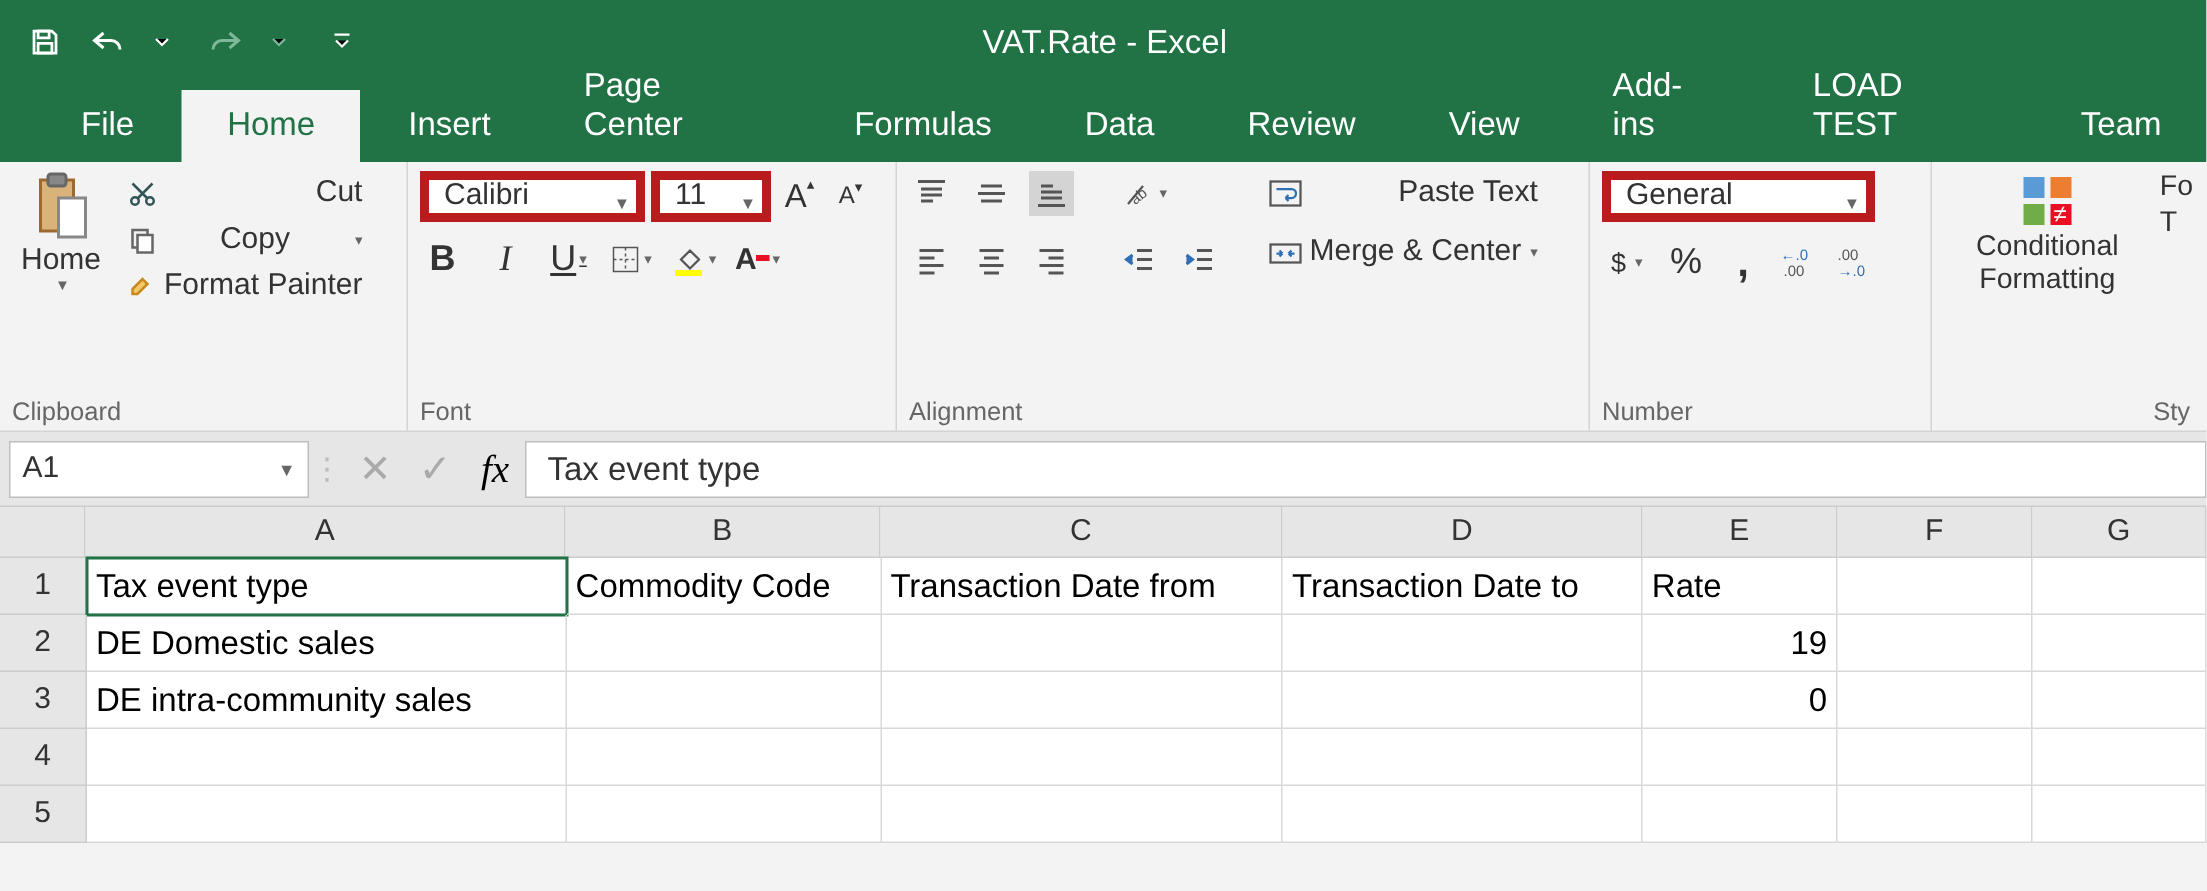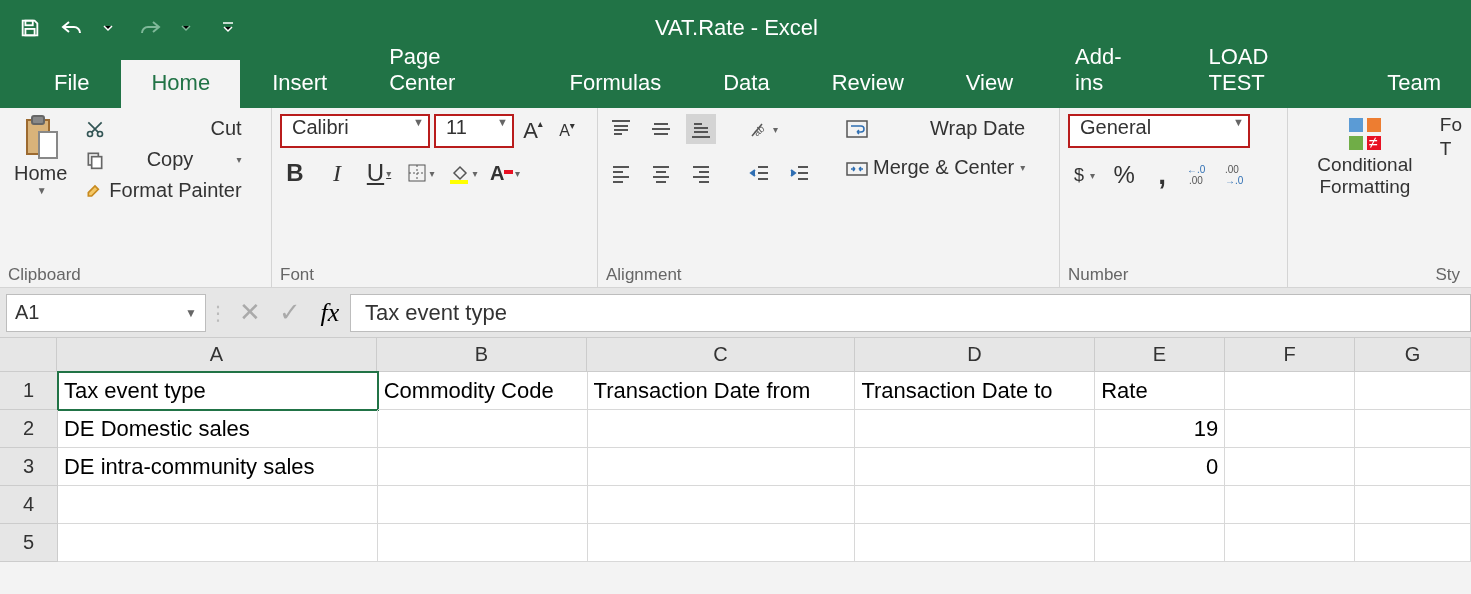--- a/index.html
+++ b/index.html
@@ -26,21 +26,21 @@
 .rgroup-label { color: #666; font-size: 17px; padding-top: 4px; position: relative; }
 
 .btn { display: flex; align-items: center; gap: 4px; padding: 3px 6px; font-size: 20px; color: #333; cursor: pointer; white-space: nowrap; justify-content: space-between; }
 .btn.small { font-size: 18px; }
 .vstack { display: flex; flex-direction: column; gap: 2px; }
 .hstack { display: flex; flex-direction: row; gap: 4px; align-items: center; }
 
 .paste-big { display: flex; flex-direction: column; align-items: center; font-size: 20px; padding: 0 6px 4px; cursor: pointer; }
 .dd-caret { font-size: 10px; color: #666; margin-left: 2px; }
 
-.combo { border: 2px solid #b91c1c; background: #fff; height: 34px; display: flex; align-items: flex-start; padding: 0 4px 0 10px; font-size: 20px; }
+.combo { border: 6px solid #b91c1c; background: #fff; height: 34px; display: flex; align-items: flex-end; padding: 0 4px 0 10px; font-size: 20px; }
 .combo .caret { margin-left: auto; font-size: 11px; color:#666; }
 
 .icon-btn { width: 30px; height: 30px; display: inline-flex; align-items: center; justify-content: center; cursor: pointer; }
 
 
 .formulabar { height: 50px; background: #e6e6e6; border-bottom: 1px solid #ccc; display: flex; align-items: center; }
 .namebox { width: 200px; height: 38px; background: #fff; border: 1px solid #bdbdbd; margin: 0 0 0 6px; display: flex; align-items: center; padding: 0 8px; font-size: 20px; }
 .namebox .caret { margin-left: auto; font-size: 12px; color:#666; }
 .fb-sep { width: 24px; text-align:center; color:#bbb; font-size:20px; }
 .fb-btn { width: 40px; text-align:center; color:#000000; font-size:26px; cursor:pointer; }
@@ -285,21 +285,21 @@
             </span>
         </div>
       </div>
       <div style="border-left:1px solid #d4d4d4;margin:0 6px"></div>
       <div class="vstack" style="gap:10px">
         <div class="btn">
           <svg width="24" height="22" stroke="#555" stroke-width="1.5" fill="none">
               <rect x="2" y="3" width="20" height="16"></rect>
               <path d="M6 8h10a3 3 0 010 6h-4m0 0l2-2m-2 2l2 2" stroke="#2f6fb3"></path>
             </svg>
-          <span>Wrap Date</span>
+          <span>Paste Text</span>
         </div>
         <div class="btn">
           <svg width="24" height="22" stroke="#555" stroke-width="1.5" fill="none">
               <rect x="2" y="6" width="20" height="12"></rect>
               <path d="M6 12h4m4 0h4M10 12l-2-2m2 2l-2 2M14 12l2-2m-2 2l2 2" stroke="#2f6fb3"></path>
             </svg>
           <span>Merge &amp; Center</span>
           <span class="dd-caret">▾</span>
         </div>
       </div>

